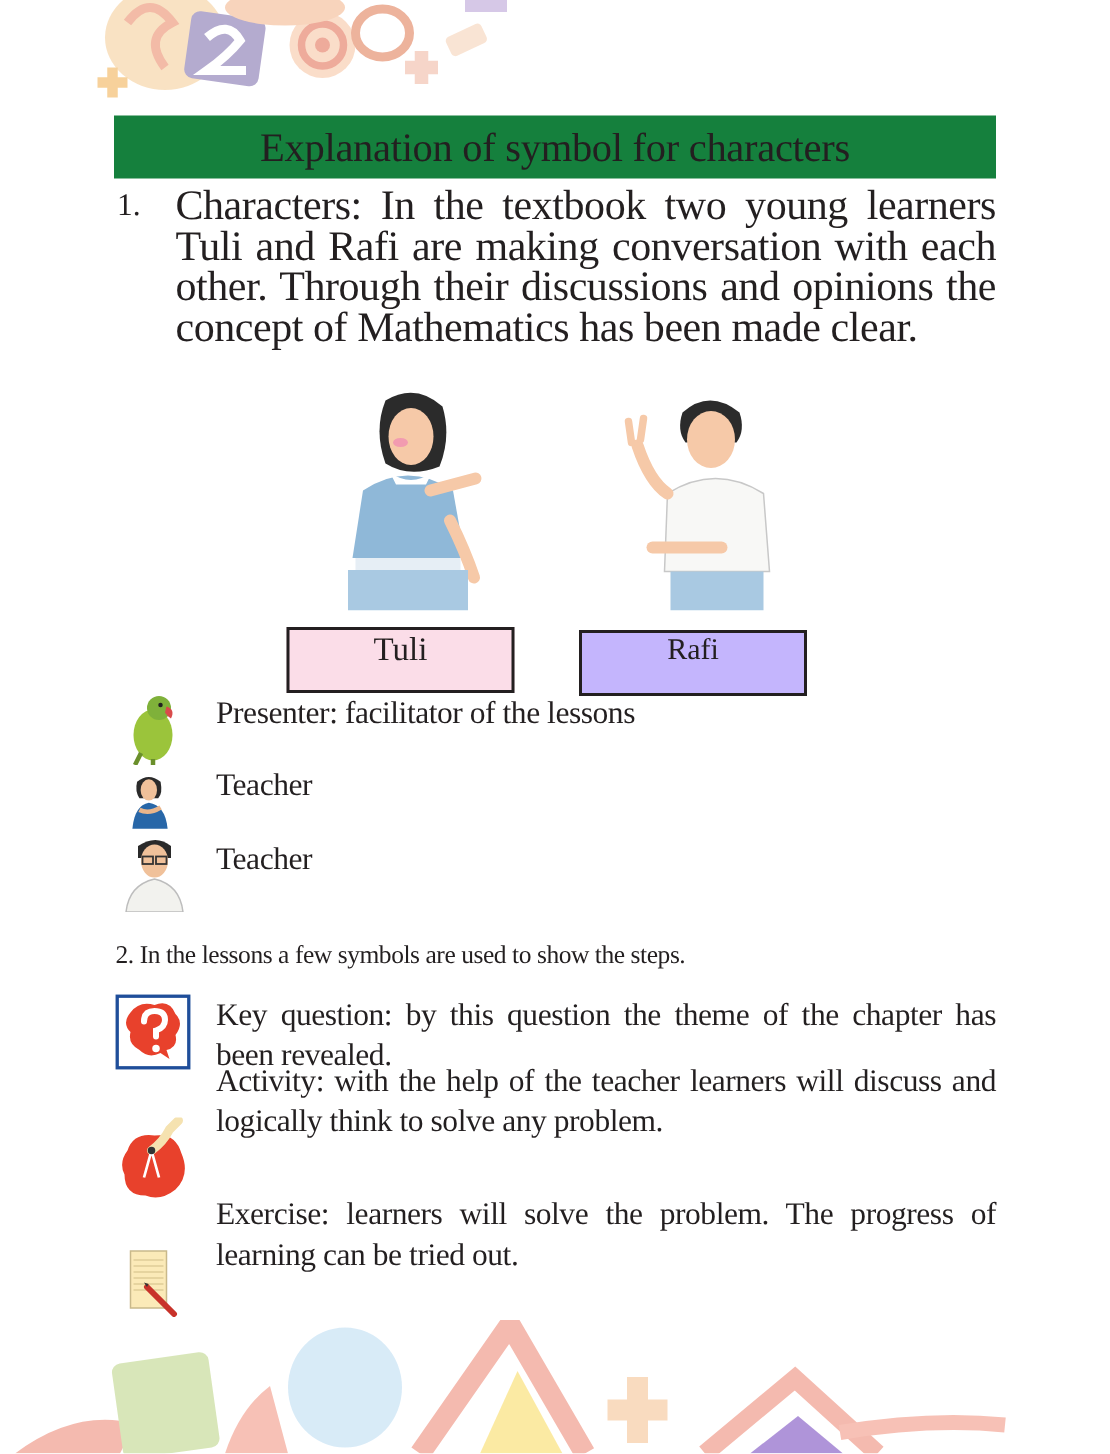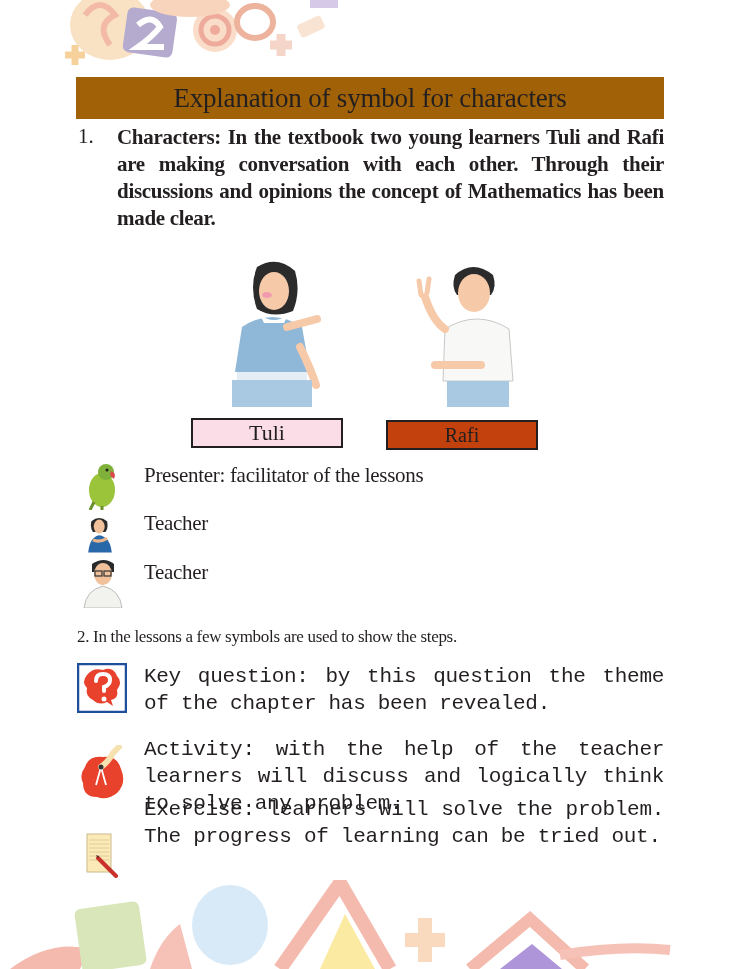--- a/index.html
+++ b/index.html
@@ -11,70 +11,70 @@
   }
   .abs { position: absolute; }
 
   
   #top-deco { left: 0; top: 0; width: 740px; height: 80px; }
   #bottom-deco { left: 0; top: 880px; width: 740px; height: 89px; }
 
   
   #title-band {
     left: 76px; top: 77px; width: 588px; height: 42px;
-    background: #a16207;
+    background: #15803d;
     display: flex; align-items: center; justify-content: center;
   }
   #title-band h1 {
     margin: 0; font-size: 27px; font-weight: normal; color: #231f20;
     letter-spacing: -0.2px;
   }
 
   
   #para1-num { left: 78px; top: 124px; font-size: 21px; }
   #para1 {
     left: 117px; top: 124px; width: 547px;
-    font-size: 21px; line-height: 27px; text-align: justify;
-    text-align-last: left; letter-spacing: -0.3px; font-weight: bold;
+    font-size: 28px; line-height: 27px; text-align: justify;
+    text-align-last: left; letter-spacing: -0.3px;
   }
 
   
   .char-fig { width: 130px; height: 150px; }
   #tuli-fig { left: 212px; top: 257px; }
   #rafi-fig { left: 405px; top: 257px; }
 
   .name-box {
-    height: 30px; border: 2px solid #231f20; box-sizing: border-box;
-    display: flex; align-items: center; justify-content: center;
+    height: 44px; border: 2px solid #231f20; box-sizing: border-box;
+    display: flex; justify-content: center;
     font-size: 22px;
   }
   #tuli-box { left: 191px; top: 418px; width: 152px; background: #fbdde8; }
-  #rafi-box { left: 386px; top: 420px; width: 152px; background: #c2410c; font-size: 20px; }
+  #rafi-box { left: 386px; top: 420px; width: 152px; background: #c4b5fd; font-size: 20px; }
 
   
   .row-icon { width: 46px; height: 50px; }
   .row-text { font-size: 21px; line-height: 27px; letter-spacing: -0.3px; }
 
   #presenter-icon { left: 80px; top: 460px; }
   #presenter-text { left: 144px; top: 462px; }
   #teacher1-icon { left: 82px; top: 515px; }
   #teacher1-text { left: 144px; top: 510px; }
   #teacher2-icon { left: 80px; top: 558px; }
   #teacher2-text { left: 144px; top: 559px; }
 
   #para2 { left: 77px; top: 627px; font-size: 17px; letter-spacing: -0.3px; }
 
   .sym-text {
     width: 520px; font-size: 21px; line-height: 27px;
-    text-align: justify; text-align-last: left; letter-spacing: -0.3px; font-family: Liberation Mono, monospace;
+    text-align: justify; text-align-last: left; letter-spacing: -0.3px;
   }
   #keyq-icon { left: 77px; top: 663px; width: 50px; height: 50px; }
   #keyq-text { left: 144px; top: 663px; }
   #activity-icon { left: 77px; top: 745px; width: 50px; height: 55px; }
-  #activity-text { left: 144px; top: 736px; }
+  #activity-text { left: 144px; top: 707px; }
   #exercise-icon { left: 84px; top: 832px; width: 36px; height: 46px; }
   #exercise-text { left: 144px; top: 796px; }
 </style>
 </head>
 <body>
 
 <svg id="top-deco" class="abs" viewBox="0 0 740 80">
   <g opacity="0.75">
     <ellipse cx="110" cy="25" rx="40" ry="35" fill="#f7d9b0"></ellipse>
     <path d="M85 15 q15 -20 30 0 q-20 10 -5 30" stroke="#f0a58a" stroke-width="6" fill="none"></path>

